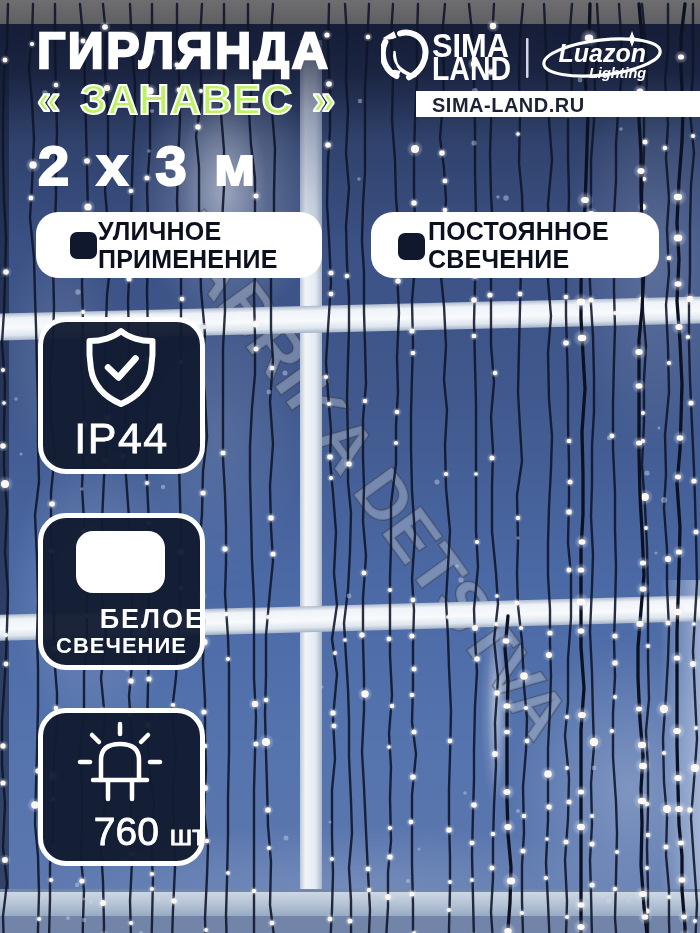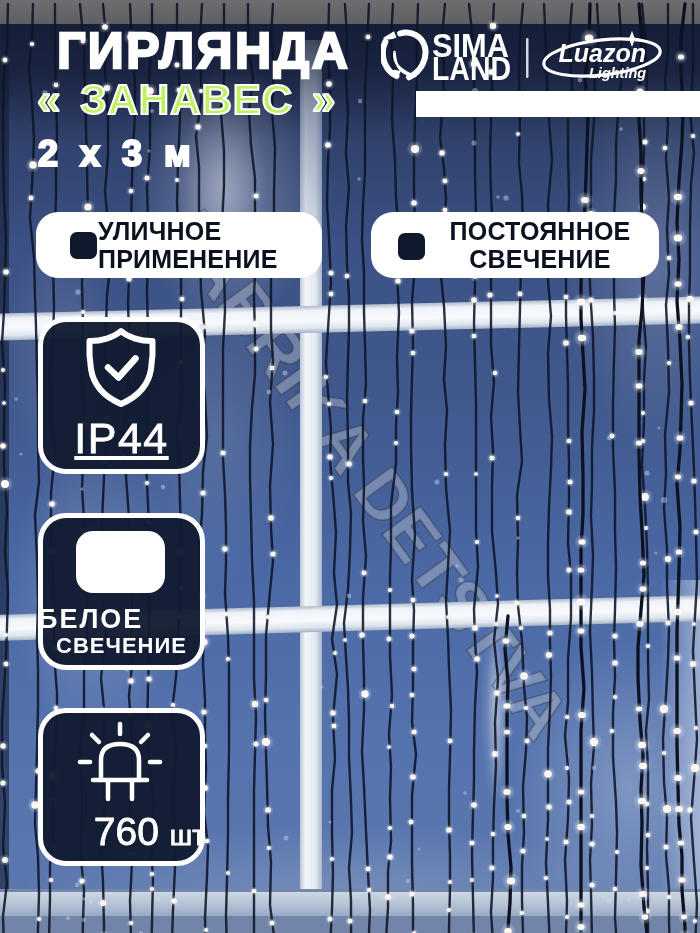--- a/index.html
+++ b/index.html
@@ -903,25 +903,25 @@
         <ellipse cx="681" cy="843" rx="3.0" ry="2.4" fill="#fdf9f2"></ellipse>
         <circle cx="682" cy="880" r="7.4" fill="url(#gl)"></circle>
         <ellipse cx="682" cy="880" rx="3.4" ry="2.7" fill="#fdf9f2"></ellipse>
         <circle cx="684" cy="917" r="6.5" fill="url(#gl)"></circle>
         <ellipse cx="684" cy="917" rx="2.9" ry="2.4" fill="#fdf9f2"></ellipse>
         <circle cx="685" cy="936" r="7.0" fill="url(#gl)"></circle>
         <ellipse cx="685" cy="936" rx="3.2" ry="2.5" fill="#fdf9f2"></ellipse>
       </g>
 </svg>
 
-<div class="abs" style="left:37px;top:22px;font-size:50px;font-weight:bold;color:#fff;letter-spacing:2.5px;margin-left:20px;-webkit-text-stroke:2.3px #fff;">ГИРЛЯНДА</div>
+<div class="abs" style="left:37px;top:22px;font-size:50px;font-weight:bold;color:#fff;letter-spacing:2.5px;-webkit-text-stroke:2.3px #fff;">ГИРЛЯНДА</div>
 
 <div class="abs" style="left:37px;top:76px;font-size:42px;font-weight:bold;color:#bef264;letter-spacing:1px;-webkit-text-stroke:2px #fff;">«  ЗАНАВЕС  »</div>
 
-<div class="abs" style="left:38px;top:133px;font-size:36px;font-weight:bold;color:#fff;word-spacing:12px;-webkit-text-stroke:2.2px #fff;">2 х 3 м</div>
+<div class="abs" style="left:38px;top:133px;font-size:56px;font-weight:bold;color:#fff;word-spacing:12px;-webkit-text-stroke:2.2px #fff;">2 х 3 м</div>
 
 <svg class="abs" style="left:381px;top:29px" width="152" height="52" viewBox="0 0 152 52">
 
 <g transform="translate(0,1.5)">
 <g stroke="#ffffff" fill="none" stroke-linecap="round">
 <path d="M19,3 C29.5,-0.5 41.5,5.5 44,17 C46.5,28.5 40,41 28,46.8" stroke-width="6"></path>
 <path d="M4.4,11.2 C1.2,17.5 0.8,26.5 4,33.5 C6.8,39.5 11,43.5 15.5,45.6" stroke-width="6"></path>
 </g>
 <path d="M1.5,7.8 L13,0.8 L15.5,7.0 C10.8,9.4 6.2,9.4 1.5,7.8 Z" fill="#ffffff"></path>
 <path d="M13.5,21.5 C12,31 16,39.5 34.5,45.5 C21,44.5 14.5,38 13.5,21.5 Z" fill="#ffffff" stroke="#ffffff" stroke-width="2.4" stroke-linejoin="round"></path>
@@ -939,47 +939,48 @@
 <ellipse cx="61" cy="29.5" rx="58.5" ry="17.5" fill="none" stroke="#ffffff" stroke-width="3.2"></ellipse>
 </g>
 <text x="17.5" y="33.5" font-size="25" font-style="italic" font-weight="bold" fill="#ffffff" font-family="Liberation Sans, sans-serif" letter-spacing="0" style="-webkit-text-stroke:0.7px #fff">Luazon</text>
 <text x="48" y="50" font-size="14.5" font-style="italic" font-weight="bold" fill="#ffffff" font-family="Liberation Sans, sans-serif">Lighting</text>
 <g fill="#ffffff">
         <path d="M91,3 L93.4,9.6 L100,11 L93.4,12.4 L91,19 L88.6,12.4 L82,11 L88.6,9.6 Z"></path>
       </g>
 </svg>
 
 <div class="abs" style="left:416px;top:91px;width:284px;height:26px;background:#ffffff;"></div>
+<div class="abs" style="left:432px;top:94px;font-size:20px;font-weight:bold;color:#1c2335;letter-spacing:0.5px;">SIMA-LAND.RU</div>
 
 <div class="abs" style="left:36px;top:212px;width:286px;height:66px;background:#ffffff;border-radius:22px;"></div>
 
 <div class="abs" style="left:70px;top:232px;width:27px;height:27px;background:#10182d;border-radius:7px;"></div>
 
 <div class="abs" style="left:98px;top:217px;width:218px;text-align:left;font-size:25px;font-weight:bold;color:#0c1120;line-height:28px;letter-spacing:0.2px;">УЛИЧНОЕ<br>ПРИМЕНЕНИЕ</div>
 
 <div class="abs" style="left:371px;top:212px;width:288px;height:66px;background:#ffffff;border-radius:22px;"></div>
 
 <div class="abs" style="left:398px;top:233px;width:27px;height:27px;background:#10182d;border-radius:7px;"></div>
 
-<div class="abs" style="left:428px;top:217px;width:224px;text-align:center;font-size:25px;font-weight:bold;color:#0c1120;line-height:28px;letter-spacing:0.2px;">ПОСТОЯННОЕ<br>СВЕЧЕНИЕ</div>
+<div class="abs" style="left:428px;top:217px;width:224px;text-align:left;font-size:25px;font-weight:bold;color:#0c1120;line-height:28px;letter-spacing:0.2px;">ПОСТОЯННОЕ<br>СВЕЧЕНИЕ</div>
 
 <div class="abs" style="left:38px;top:317px;width:167px;height:157px;background:rgba(18,27,49,0.96);border:5px solid #ffffff;border-radius:28px;box-sizing:border-box;"></div>
 
 <svg class="abs" style="left:85px;top:326px" width="72" height="84" viewBox="0 0 72 84">
 <path d="M36,5 C28.5,11.5 16,15.2 4.5,15 C4.5,15 3.8,29 6,43 C8.5,59.5 20,71 36,78 C52,71 63.5,59.5 66,43 C68.2,29 67.5,15 67.5,15 C56,15.2 43.5,11.5 36,5 Z" fill="none" stroke="#ffffff" stroke-width="6" stroke-linejoin="round"></path>
 <path d="M23,41.5 L33.5,51.5 L50.5,32.5" fill="none" stroke="#ffffff" stroke-width="6.5" stroke-linecap="round" stroke-linejoin="round"></path>
 </svg>
 
-<div class="abs" style="left:38px;top:414px;width:167px;text-align:center;font-size:43px;color:#ffffff;-webkit-text-stroke:0.8px #fff;letter-spacing:1.5px;text-decoration:underline;">IP44</div>
+<div class="abs" style="left:38px;top:414px;width:167px;text-align:center;font-size:43px;color:#ffffff;-webkit-text-stroke:0.8px #fff;letter-spacing:1.5px;">IP44</div>
 
 <div class="abs" style="left:38px;top:513px;width:167px;height:157px;background:rgba(18,27,49,0.96);border:5px solid #ffffff;border-radius:28px;box-sizing:border-box;"></div>
 
 <div class="abs" style="left:76px;top:531px;width:89px;height:62px;background:#ffffff;border-radius:17px;"></div>
 
-<div class="abs" style="left:38px;top:604px;width:167px;text-align:left;font-size:27px;font-weight:bold;color:#fff;letter-spacing:2px;">БЕЛОЕ</div>
+<div class="abs" style="left:38px;top:604px;width:167px;text-align:right;font-size:27px;font-weight:bold;color:#fff;letter-spacing:2px;">БЕЛОЕ</div>
 <div class="abs" style="left:38px;top:633px;width:167px;text-align:center;font-size:22px;font-weight:bold;color:#fff;letter-spacing:1px;">СВЕЧЕНИЕ</div>
 
 <div class="abs" style="left:38px;top:708px;width:167px;height:158px;background:rgba(18,27,49,0.96);border:5px solid #ffffff;border-radius:28px;box-sizing:border-box;"></div>
 
 <svg class="abs" style="left:76px;top:718px" width="90" height="88" viewBox="0 0 90 88">
 <g stroke="#ffffff" stroke-width="4.5" fill="none" stroke-linecap="round">
 <path d="M25,62 L25,42 C25,30 33,26 44,26 C55,26 63,30 63,42 L63,62"></path>
 <path d="M17,62 L71,62"></path>
 <path d="M32,62 L32,81"></path>
 <path d="M56,62 L56,81"></path>

